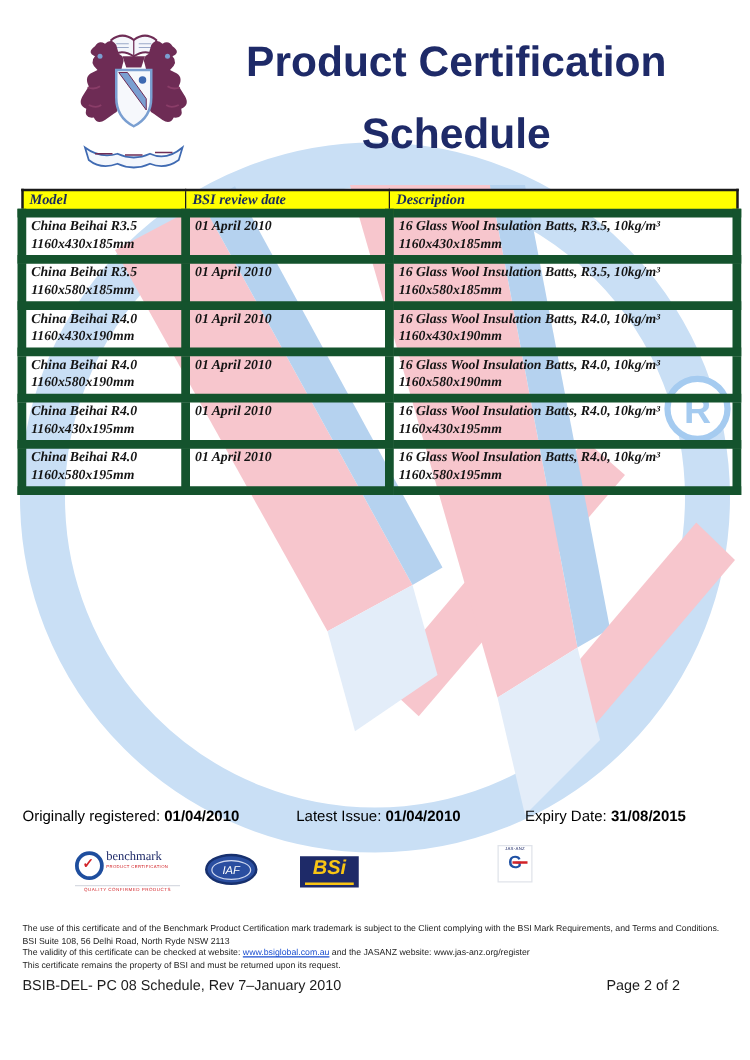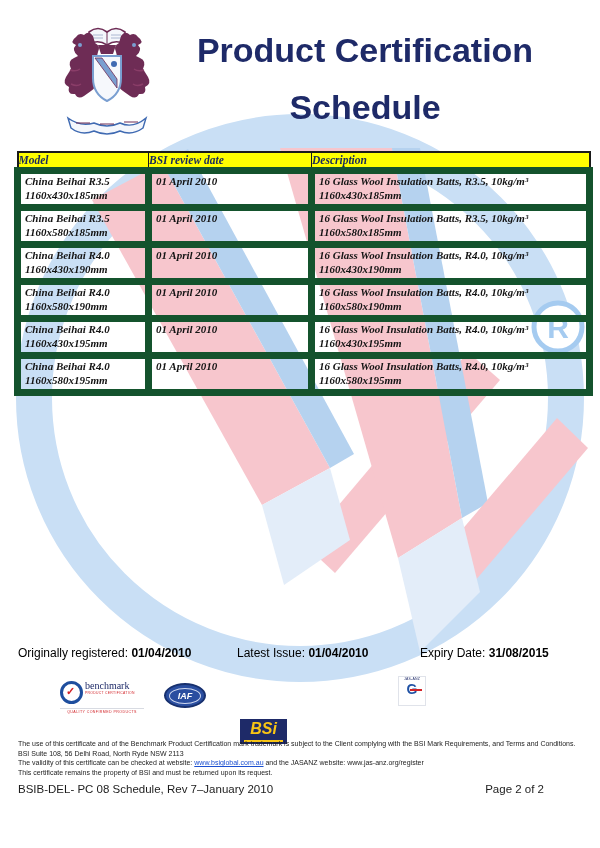--- a/index.html
+++ b/index.html
@@ -17,21 +17,21 @@
     font-size:34px;line-height:57px;letter-spacing:0px;
   }
   
   table.schedule{
     position:absolute;left:14px;top:151px;width:572px;z-index:1;
     border-collapse:collapse;table-layout:fixed;
     font-family:"Liberation Serif",serif;font-style:italic;font-weight:bold;
   }
   table.schedule th{
     background:#ffff00;color:#17295e;font-size:11.5px;text-align:left;
-    padding:0 0;border:1px solid #1a1a1a;height:14px;line-height:14px;
+    padding:0 5px;border:1px solid #1a1a1a;height:14px;line-height:14px;
   }
   table.schedule td{
     background:transparent;color:#141414;font-size:11px;line-height:13.5px;
     padding:1px 4px 2px 4px;border:7px solid #14532d;vertical-align:top;height:26px;
   }
   table.schedule{border:2px solid #1a1a1a;}
   
   .regrow{position:absolute;top:646px;left:0;width:600px;height:16px;z-index:2;font-size:12px;color:#000000;}
   .regrow .item{position:absolute;white-space:nowrap;}
   .regrow .val{font-weight:bold;}
@@ -42,22 +42,22 @@
   .bm-row{display:flex;align-items:flex-start;}
   .bm-circle{width:17px;height:17px;border-radius:50%;border:3px solid #1e4e9e;background:#fff;position:relative;flex:0 0 auto;}
   .bm-tick{position:absolute;left:3px;top:2px;font-size:11px;line-height:11px;color:#d22328;font-weight:bold;}
   .bm-text{margin-left:2px;}
   .bm-name{color:#1e2a68;font-weight:normal;font-size:10px;line-height:10px;font-family:"Liberation Serif",serif;}
   .bm-sub{color:#d22328;font-size:3.4px;line-height:4px;letter-spacing:.3px;}
   .bm-bottom{color:#d22328;font-size:3.6px;line-height:5px;letter-spacing:.4px;margin-top:4px;text-align:center;width:84px;border-top:1px solid #d8dbe2;padding-top:1px;}
   .iaf-box{left:164px;top:683px;width:42px;height:25px;}
   .iaf-oval{width:42px;height:25px;border-radius:50%;background:#2a4ea0;border:2px solid #17306e;box-sizing:border-box;display:flex;align-items:center;justify-content:center;}
   .iaf-inner{width:30px;height:14px;border-radius:50%;border:1px solid #cfd8ef;display:flex;align-items:center;justify-content:center;}
-  .iaf-txt{color:#fff;font-weight:bold;font-size:9px;font-style:italic;}
-  .bsi-box{left:240px;top:719px;width:47px;height:25px;background:#1e2a68;position:absolute;}
+  .iaf-txt{color:#fff;font-weight:normal;font-size:9px;font-style:italic;}
+  .bsi-box{left:240px;top:685px;width:47px;height:25px;background:#1e2a68;position:absolute;}
   .bsi-txt{color:#f9c514;font-weight:bold;font-style:italic;font-size:16px;line-height:20px;text-align:center;font-family:"Liberation Sans",sans-serif;}
   .bsi-bar{position:absolute;left:4px;right:4px;bottom:2px;height:2px;background:#f9c514;}
   .jas-box{left:398px;top:676px;width:26px;height:28px;background:#fff;border:1px solid #e0e3ea;text-align:center;}
   .jas-top{font-size:3.5px;line-height:5px;color:#1e2a68;letter-spacing:.2px;}
   .jas-g{font-size:14px;line-height:15px;font-weight:bold;color:#1f51a4;position:relative;}
   .jas-dash{position:absolute;left:11px;top:7px;width:12px;height:2px;background:#d22328;}
   
   .fineprint{position:absolute;left:18px;top:739px;width:568px;z-index:2;font-size:7px;line-height:9.6px;color:#1c1c1c;}
   .fineprint a{color:#1b4fd0;text-decoration:underline;}
   

